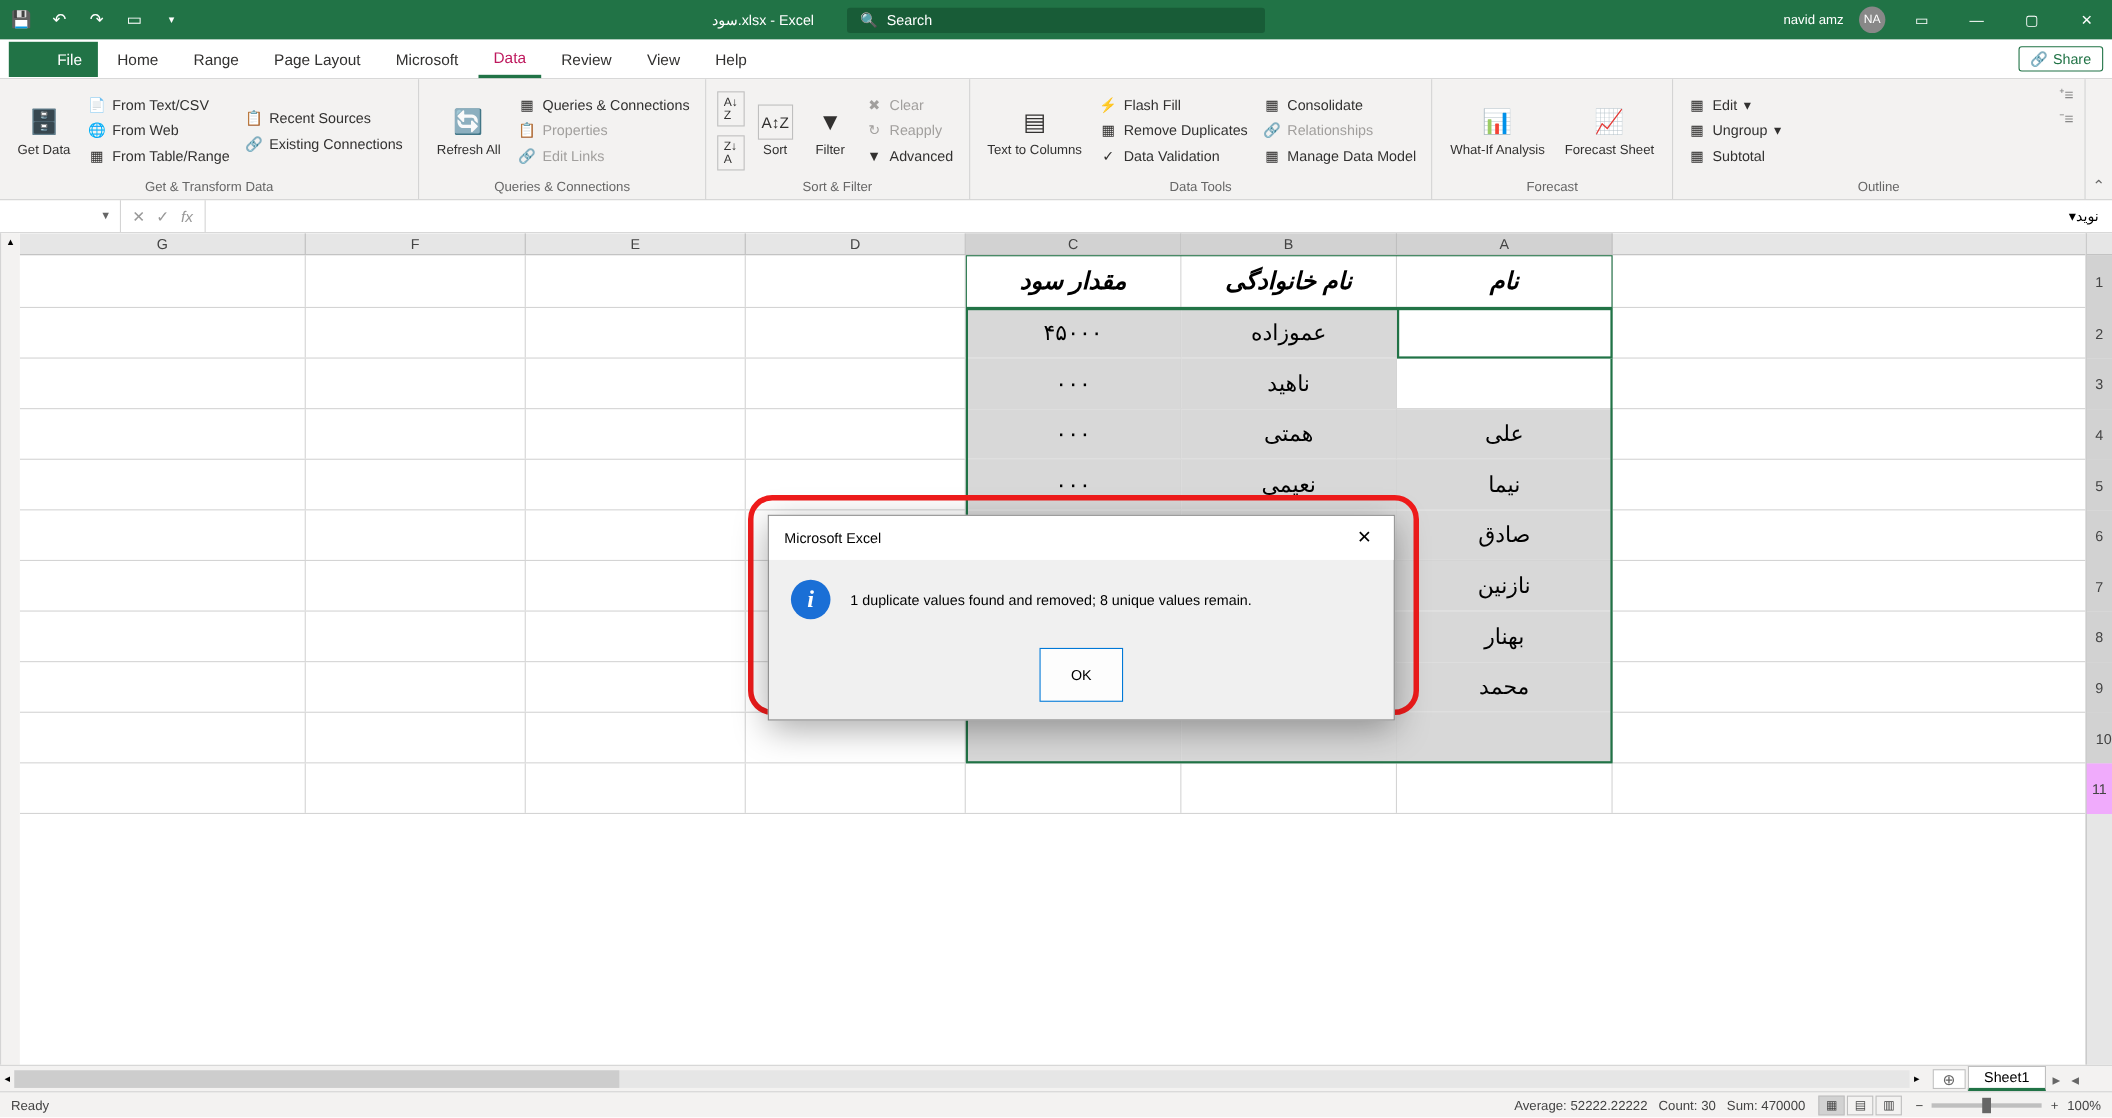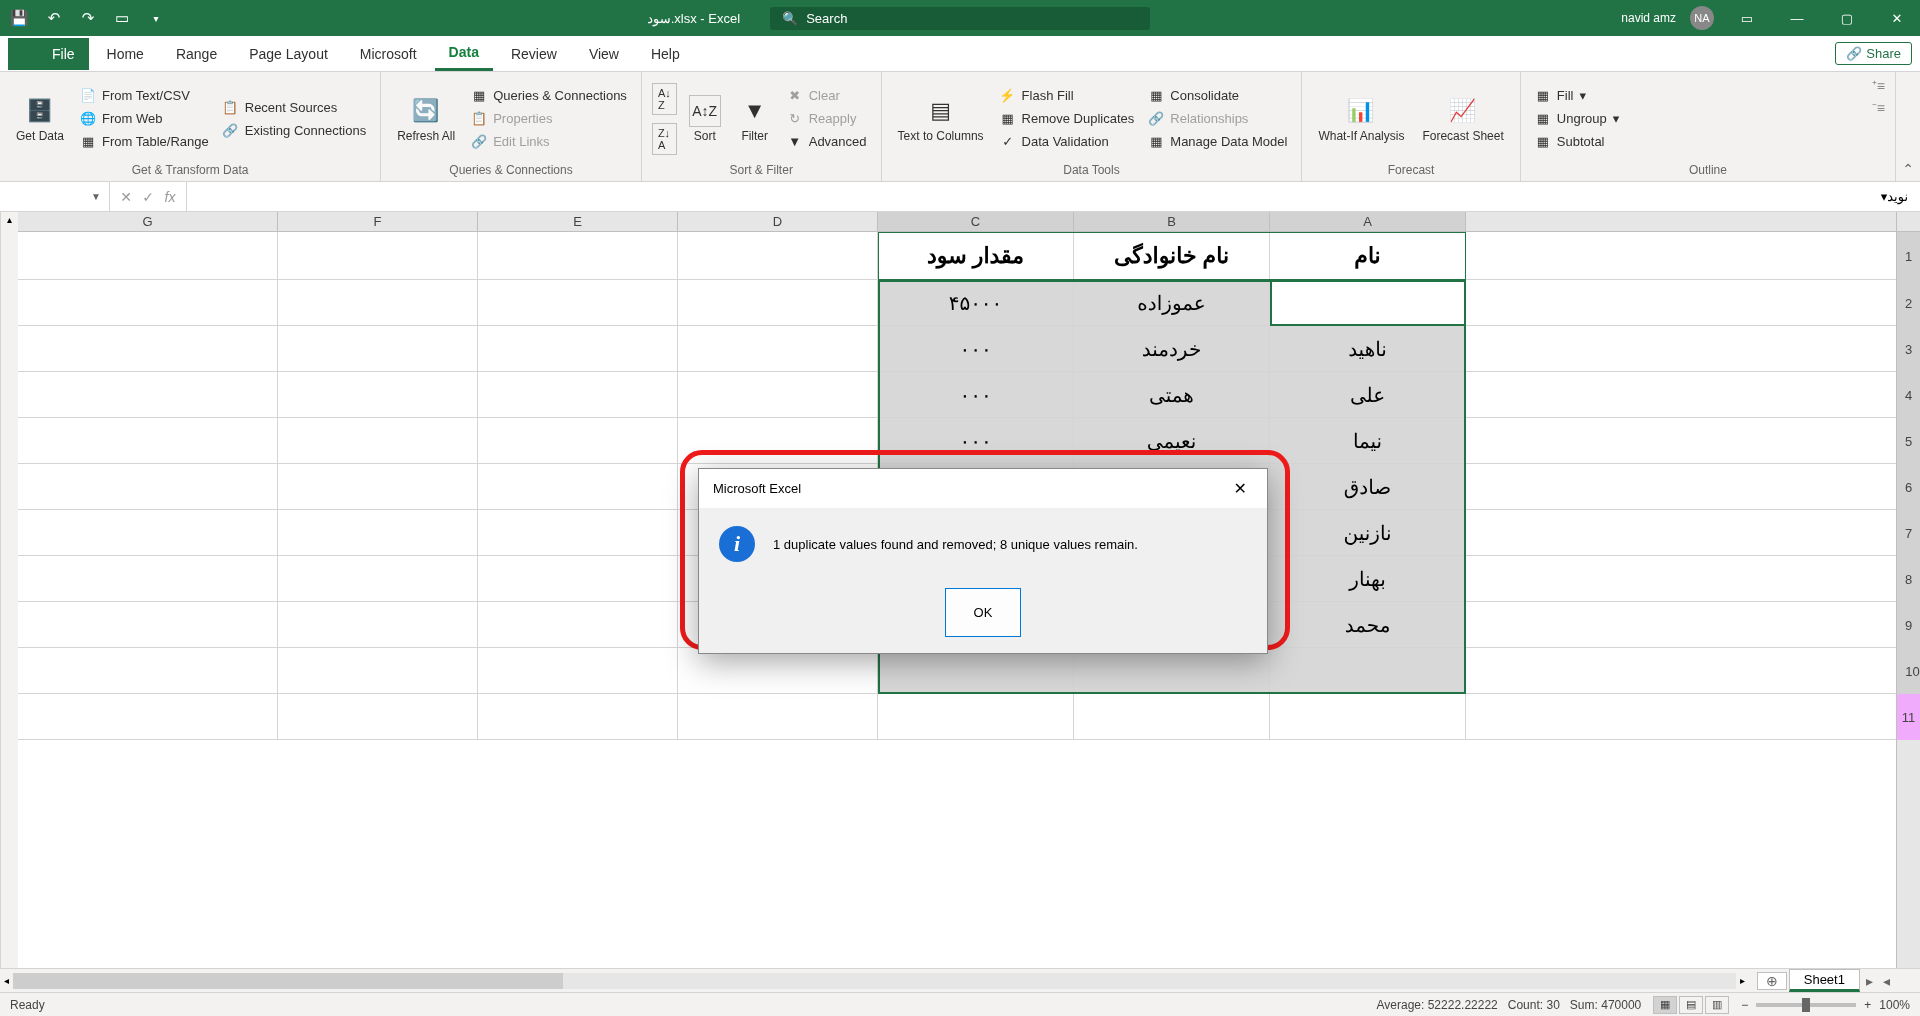--- a/index.html
+++ b/index.html
@@ -13,21 +13,21 @@
 .doc-title { font-size: 13px; }
 .search-box { background: #185c37; border-radius: 3px; padding: 4px 12px; width: 380px; display: flex; align-items: center; gap: 8px; font-size: 13px; }
 .title-right { display: flex; align-items: center; gap: 4px; padding-right: 0; }
 .user-badge { width: 24px; height: 24px; border-radius: 50%; background: #888; display: flex; align-items: center; justify-content: center; font-size: 11px; margin: 0 6px; }
 .win-btn { width: 46px; height: 36px; display: flex; align-items: center; justify-content: center; cursor: pointer; font-size: 13px; }
 
 
 .tabs-row { height: 36px; background: #fff; border-bottom: 1px solid #d4d4d4; display: flex; align-items: center; padding: 0 8px; gap: 4px; }
 .tab { padding: 8px 14px; font-size: 14px; cursor: pointer; color: #323130; }
 .tab.file { background: #217346; color: #fff; padding-left: 44px; }
-.tab.active { border-bottom: 3px solid #217346; color: #15803d; font-weight: 700; }
+.tab.active { border-bottom: 3px solid #217346; color: #be185d; font-weight: 400; }
 .tabs-spacer { flex: 1; }
 .share-btn { border: 1px solid #217346; color: #217346; padding: 3px 10px; border-radius: 3px; font-size: 13px; display: flex; align-items: center; gap: 4px; }
 
 
 .ribbon { height: 110px; background: #f3f2f1; border-bottom: 1px solid #d4d4d4; display: flex; }
 .ribbon-group { border-right: 1px solid #d4d4d4; padding: 4px 10px 2px; display: flex; flex-direction: column; }
 .group-body { flex: 1; display: flex; align-items: center; gap: 6px; }
 .group-label { text-align: center; font-size: 12px; color: #666; padding: 2px 0; }
 .big-btn { display: flex; flex-direction: column; align-items: center; gap: 2px; padding: 4px 6px; cursor: pointer; font-size: 12px; color: #323130; text-align: center; }
 .big-btn .ico { width: 32px; height: 32px; display: flex; align-items: center; justify-content: center; font-size: 22px; }
@@ -51,21 +51,21 @@
 .grid-scroll-v { width: 18px; background: #f3f2f1; border-left: 1px solid #d4d4d4; display: flex; flex-direction: column; align-items: center; }
 .grid-body { flex: 1; position: relative; overflow: hidden; }
 .col-headers { height: 20px; display: flex; background: #e6e6e6; border-bottom: 1px solid #bfbfbf; }
 .col-h { border-right: 1px solid #bfbfbf; text-align: center; font-size: 13px; color: #444; display: flex; align-items: center; justify-content: center; cursor: pointer; }
 .col-h.sel { background: #d2d2d2; }
 .rows { position: relative; }
 .row { height: 46px; display: flex; border-bottom: 1px solid #d4d4d4; }
 .row-h { width: 24px; background: #f0abfc; border-right: 1px solid #bfbfbf; font-size: 13px; color: #444; display: flex; align-items: center; justify-content: center; cursor: pointer; }
 .row-h.sel { background: #d2d2d2; }
 .cell { border-right: 1px solid #d4d4d4; display: flex; align-items: center; justify-content: center; font-size: 20px; position: relative; }
-.cell.h { font-weight: 700; font-size: 22px; }
+.cell.h { font-weight: 700; font-size: 22px; font-style: italic; }
 .cell.sel { background: #d8d8d8; }
 .data-border { position: absolute; border: 2px solid #217346; pointer-events: none; }
 .active-cell { position: absolute; border: 2px solid #217346; background: #fff; pointer-events: none; }
 
 
 .sheet-bar { position: absolute; left: 0; right: 0; bottom: 24px; height: 24px; background: #f3f2f1; border-top: 1px solid #d4d4d4; display: flex; align-items: center; }
 .hscroll { flex: 1; display: flex; align-items: center; padding: 0 4px; }
 .hscroll-track { flex: 1; height: 16px; background: #e6e6e6; position: relative; margin: 0 4px; }
 .hscroll-thumb { position: absolute; height: 100%; background: #cdcdcd; left: 0; width: 550px; }
 .sheet-tabs { display: flex; align-items: center; gap: 2px; padding: 0 8px; }
@@ -284,21 +284,21 @@
         <div class="ico">📈</div>
         <span>Forecast Sheet</span>
       </div>
     </div>
     <div class="group-label">Forecast</div>
   </div>
 
   <div class="ribbon-group" style="flex:1">
     <div class="group-body">
       <div class="small-btns">
-        <div class="small-btn"><span class="small-ico">▦</span><span>Fill</span> ▾</div>
+        <div class="small-btn"><span class="small-ico">▦</span><span>Edit</span> ▾</div>
         <div class="small-btn"><span class="small-ico">▦</span><span>Ungroup</span> ▾</div>
         <div class="small-btn">
             <span class="small-ico">▦</span>
             <span>Subtotal</span>
           </div>
       </div>
       <div style="flex:1"></div>
       <div class="small-btns" style="align-self:flex-start;color:#888">
         <span>⁺≡</span>
         <span>⁻≡</span>
@@ -355,21 +355,20 @@
           <div class="cell persian sel" style="width:196px">۴۵۰۰۰</div>
           <div class="cell persian sel" style="width:196px">عموزاده</div>
           <div class="cell persian" style="width:196px">نوید</div>
         </div>
         <div class="row" style="height:46px">
           <div class="cell" style="width:260px"></div>
           <div class="cell" style="width:200px"></div>
           <div class="cell" style="width:200px"></div>
           <div class="cell" style="width:200px"></div>
           <div class="cell persian sel" style="width:196px">۰۰۰</div>
-          <div class="cell persian sel" style="width:196px">خردمند</div>
           <div class="cell persian sel" style="width:196px">ناهید</div>
         </div>
         <div class="row" style="height:46px">
           <div class="cell" style="width:260px"></div>
           <div class="cell" style="width:200px"></div>
           <div class="cell" style="width:200px"></div>
           <div class="cell" style="width:200px"></div>
           <div class="cell persian sel" style="width:196px">۰۰۰</div>
           <div class="cell persian sel" style="width:196px">همتی</div>
           <div class="cell persian sel" style="width:196px">علی</div>

